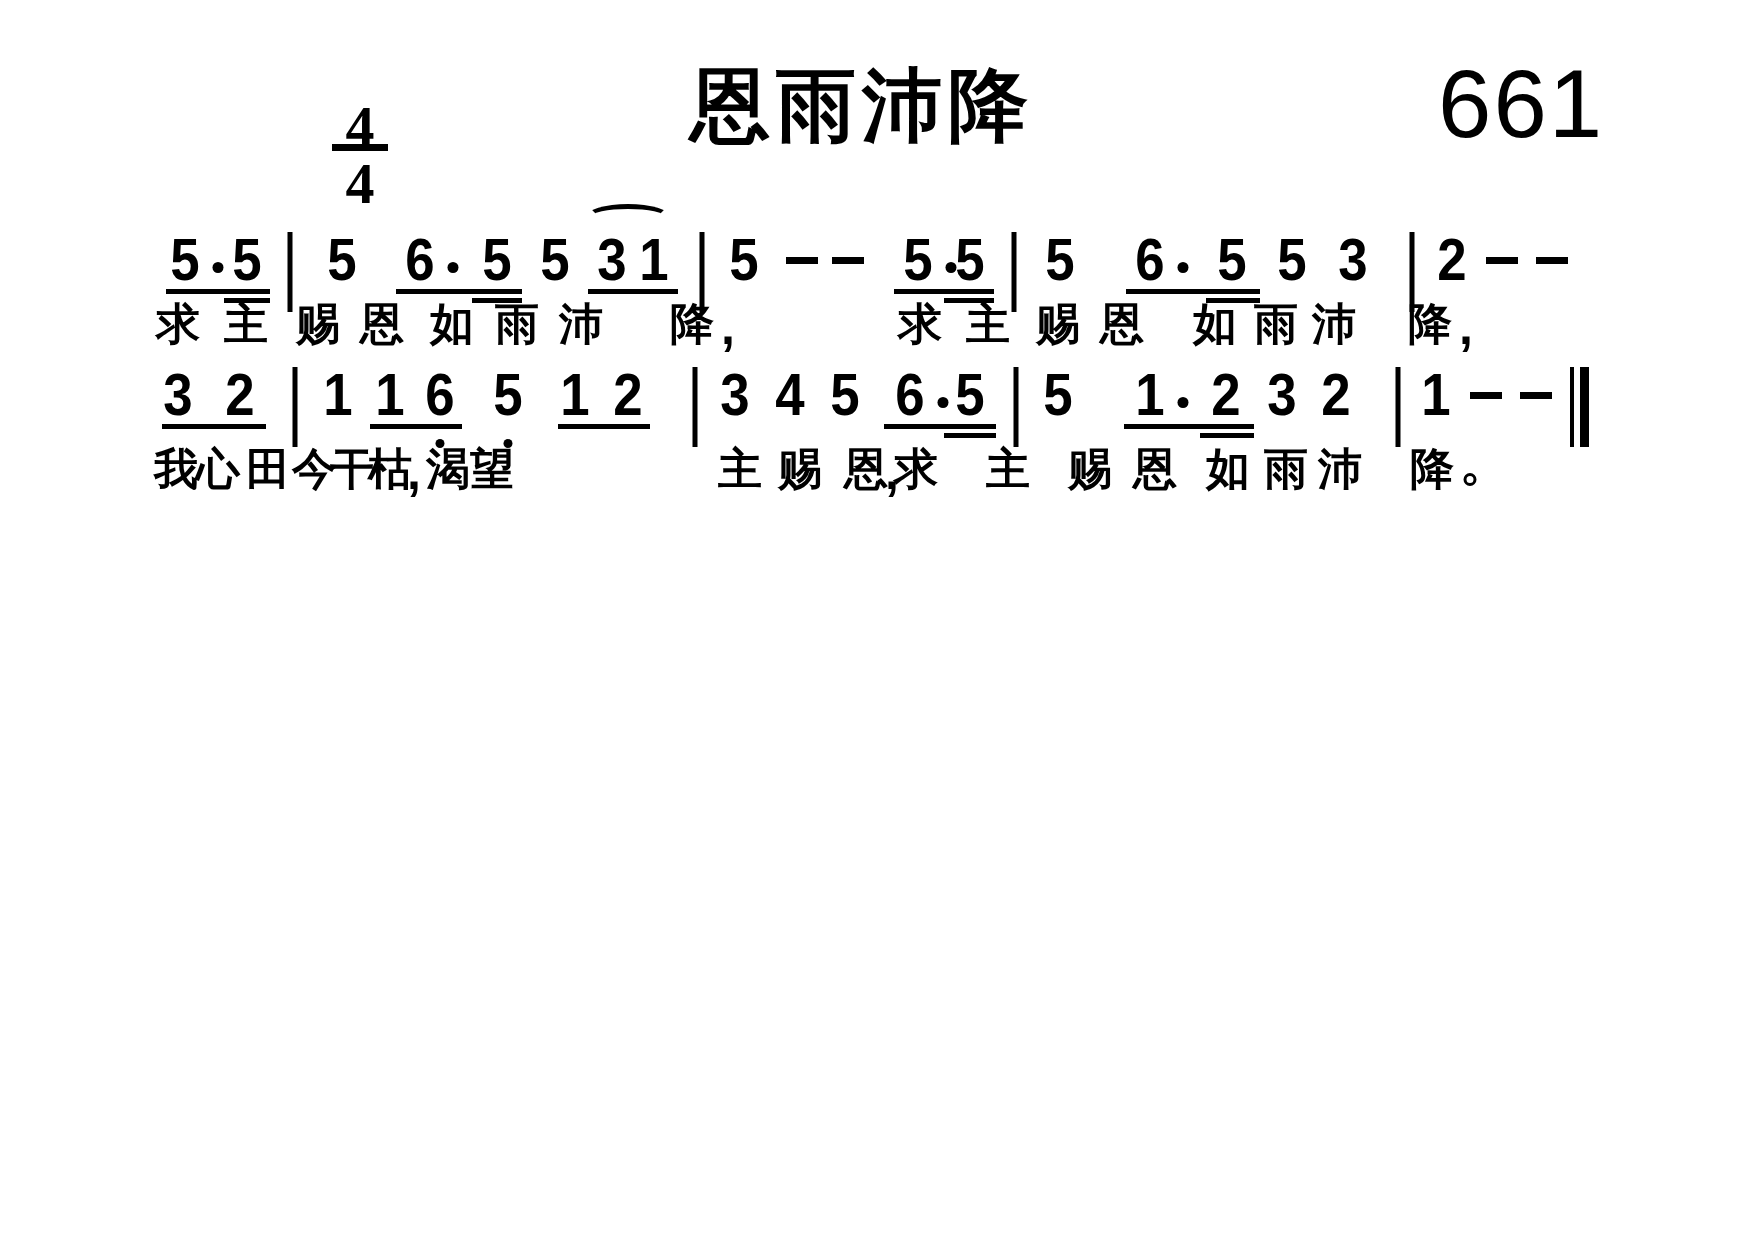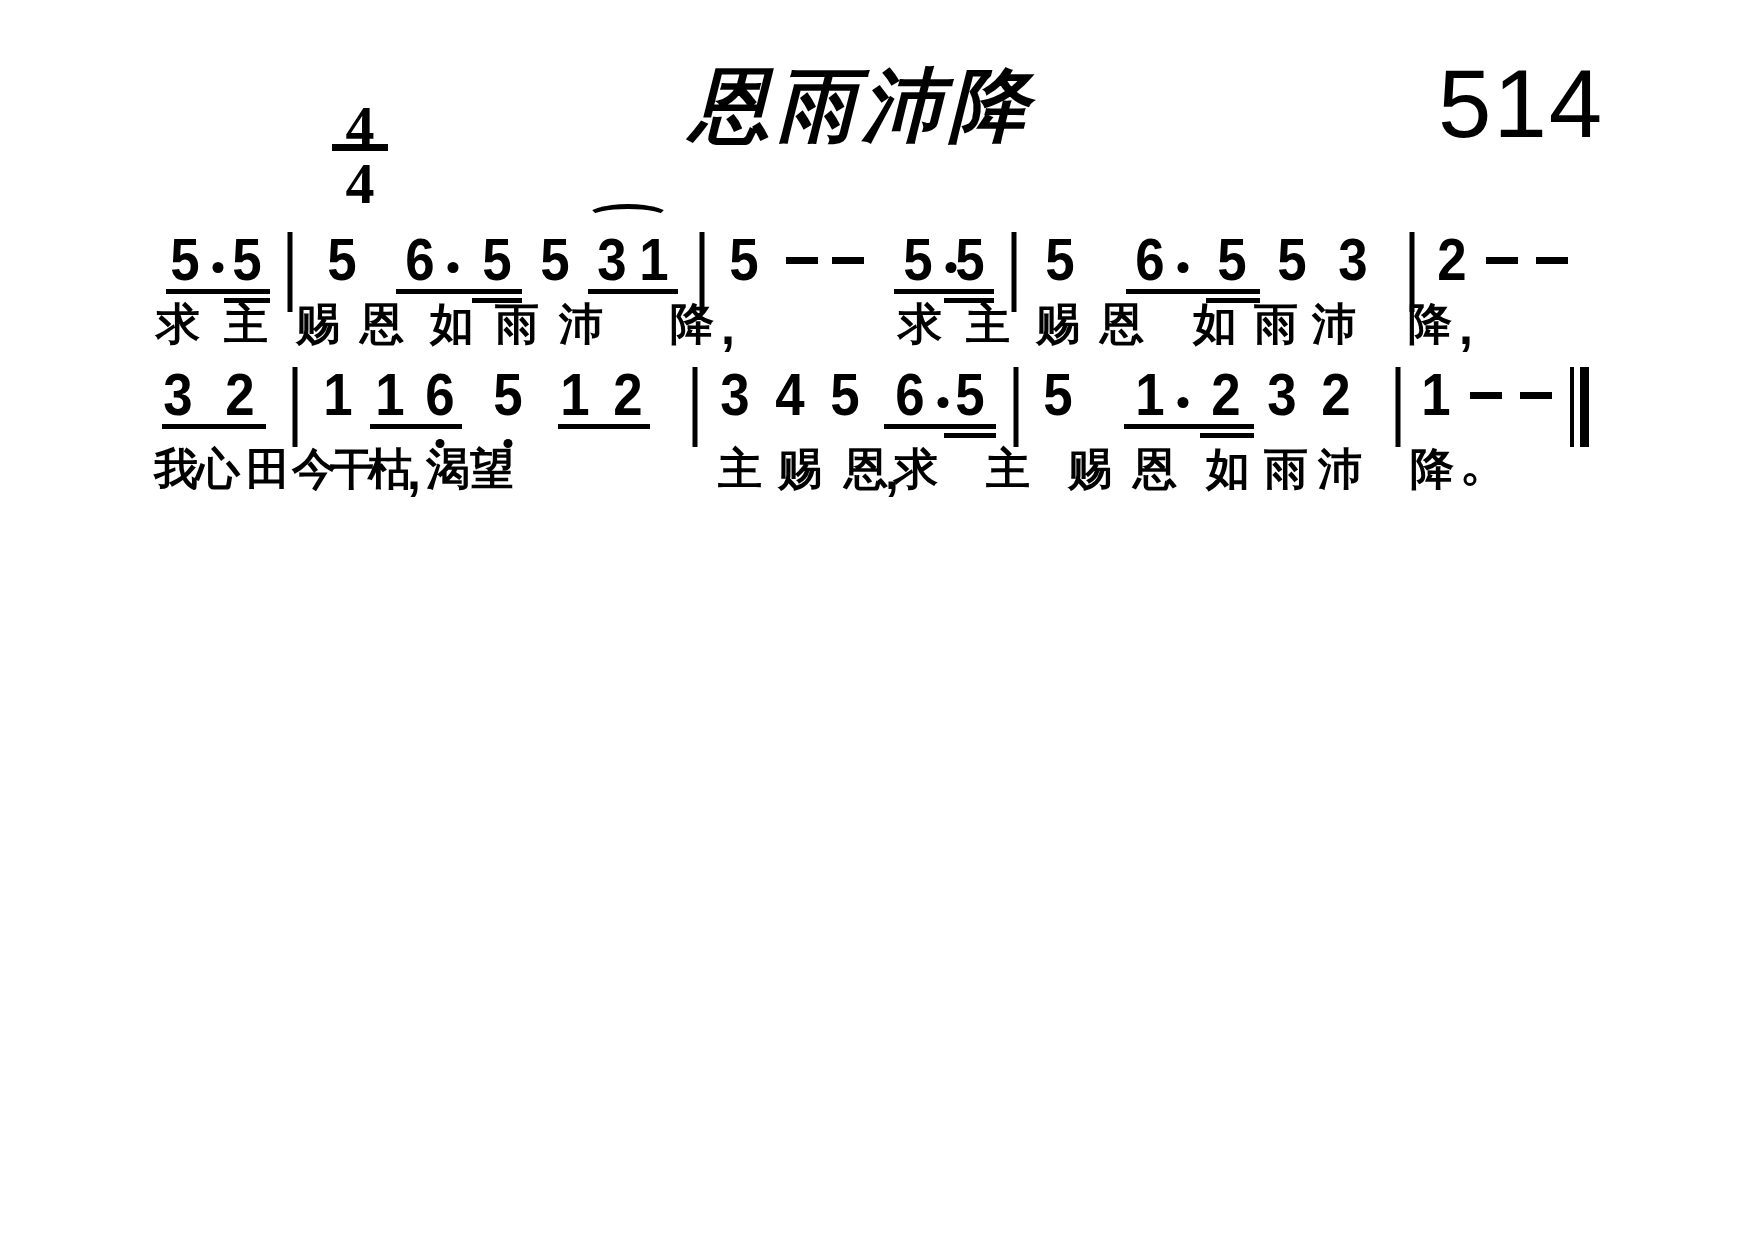--- a/index.html
+++ b/index.html
@@ -79,23 +79,23 @@
 
 <div class="page">
 
 
   <div class="timesig">
     <span class="num">4</span>
     <span class="fracbar"></span>
     <span class="den">4</span>
   </div>
 
-  <h1 class="title" style="margin:0;font-style:italic;">恩雨沛降</h1>
-
-  <div class="hymn-no">514</div>
+  <h1 class="title" style="margin:0;">恩雨沛降</h1>
+
+  <div class="hymn-no">661</div>
 
   <div id="systems">
       <div class="system" style="top: 240px;">
         <span class="note" style="left: 185px;">5</span>
         <span class="adot" style="left: 218px;"></span>
         <span class="note" style="left: 247px;">5</span>
         <span class="bar" style="left: 290px;"></span>
         <span class="note" style="left: 342px;">5</span>
         <span class="note" style="left: 420px;">6</span>
         <span class="adot" style="left: 453px;"></span>

